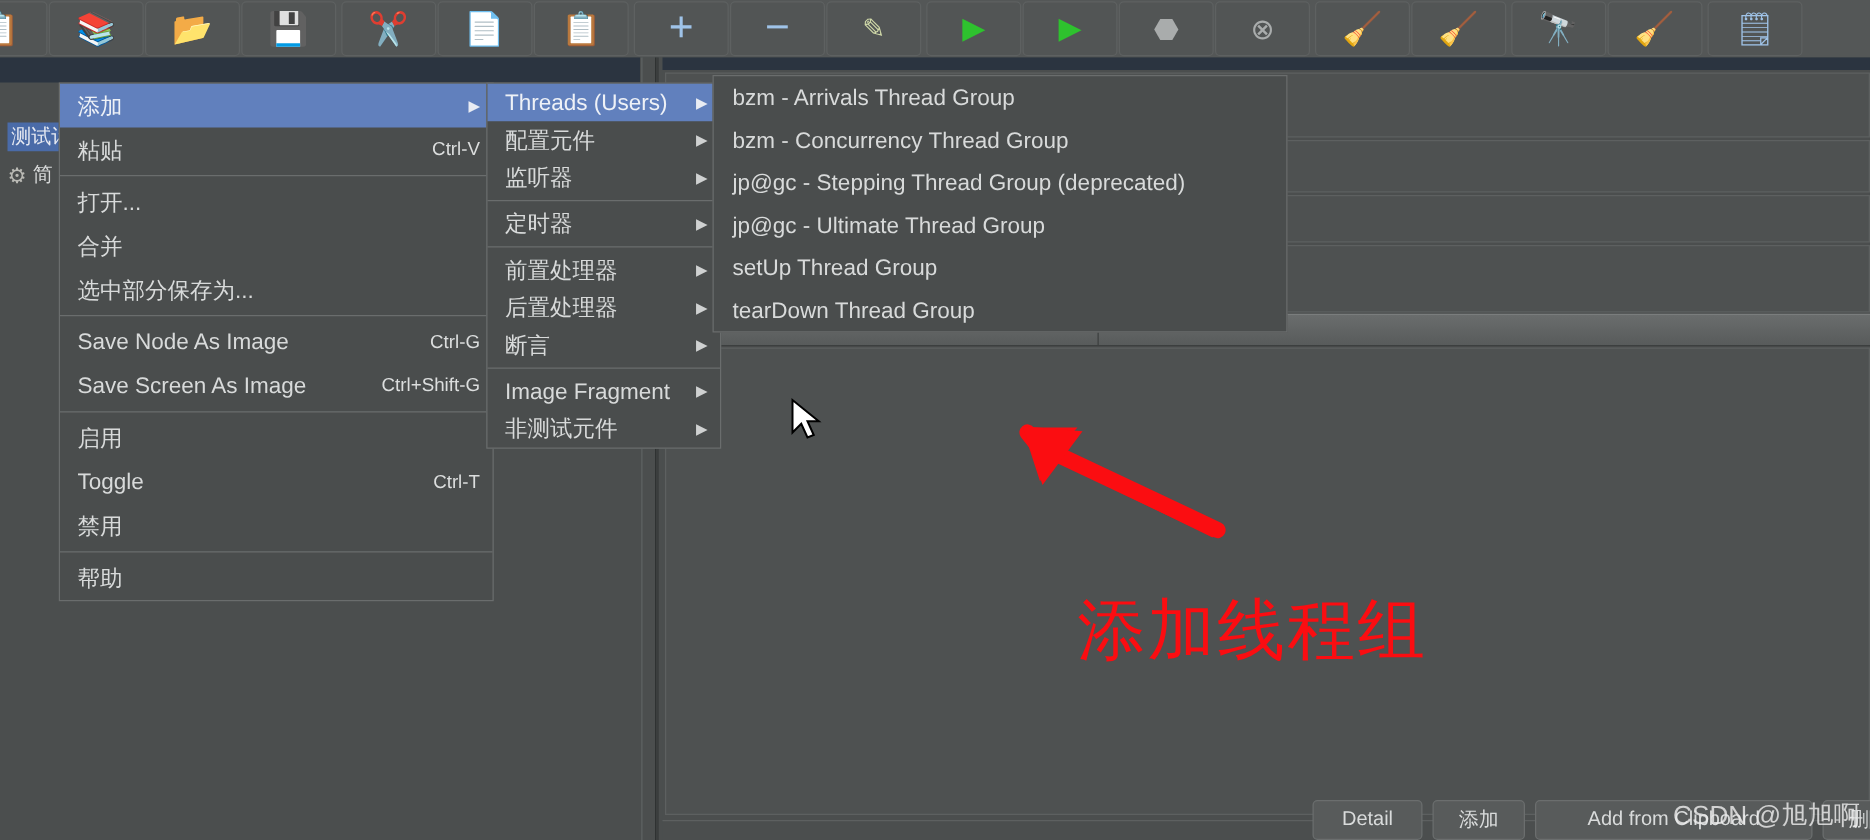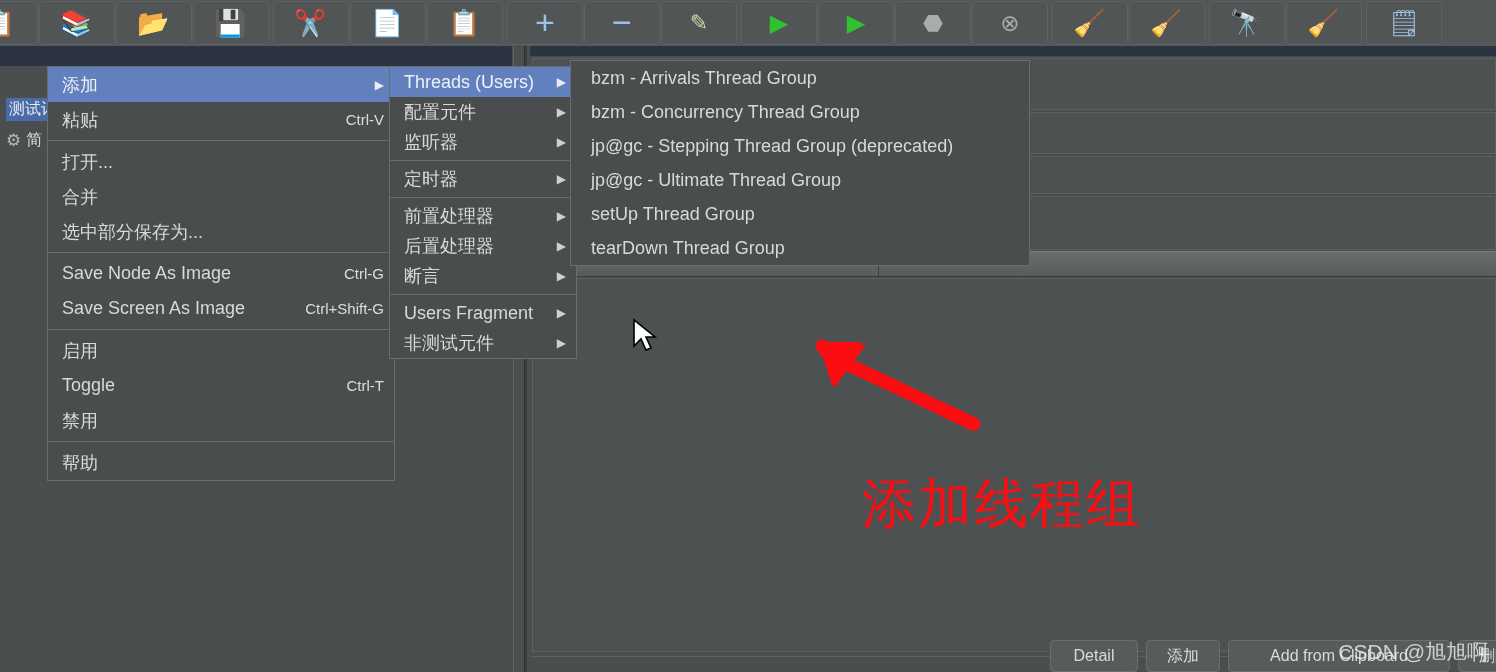--- a/index.html
+++ b/index.html
@@ -115,21 +115,21 @@
 
   
   #menu-l1 { left: 47px; top: 66px; width: 348px; }
   #menu-l1 .mi { height: 30px; font-size: 18px; }
   #menu-l1 .mi.tall { height: 35px; }
 
   #menu-l2 { left: 389px; top: 66px; width: 188px; }
   #menu-l2 .mi { height: 30px; font-size: 18px; align-items: center; }
 
   #menu-l3 { left: 570px; top: 60px; width: 460px; }
-  #menu-l3 .mi { height: 34px; font-size: 18px; padding-left: 20px; text-align: right; }
+  #menu-l3 .mi { height: 34px; font-size: 18px; padding-left: 15px; text-align: right; }
 
   
   .anno-svg { position: absolute; left: 0; top: 0; width: 1496px; height: 672px; pointer-events: none; z-index: 60; }
   .anno-text {
     position: absolute; left: 862px; top: 468px;
     color: #fb0d11; font-size: 54px; letter-spacing: 2px;
     font-family: "DejaVu Sans", sans-serif; z-index: 61; white-space: nowrap;
   }
   .cursor { position: absolute; left: 632px; top: 318px; z-index: 70; }
   .watermark {
@@ -319,21 +319,21 @@
     <div class="mi">
       <span class="lbl">后置处理器</span>
       <span class="arrow">▶</span>
     </div>
     <div class="mi">
       <span class="lbl">断言</span>
       <span class="arrow">▶</span>
     </div>
     <div class="msep"></div>
     <div class="mi">
-      <span class="lbl">Users Fragment</span>
+      <span class="lbl">Image Fragment</span>
       <span class="arrow">▶</span>
     </div>
     <div class="mi">
       <span class="lbl">非测试元件</span>
       <span class="arrow">▶</span>
     </div>
   </div>
 
   <div class="menu" id="menu-l3">
     <div class="mi">

